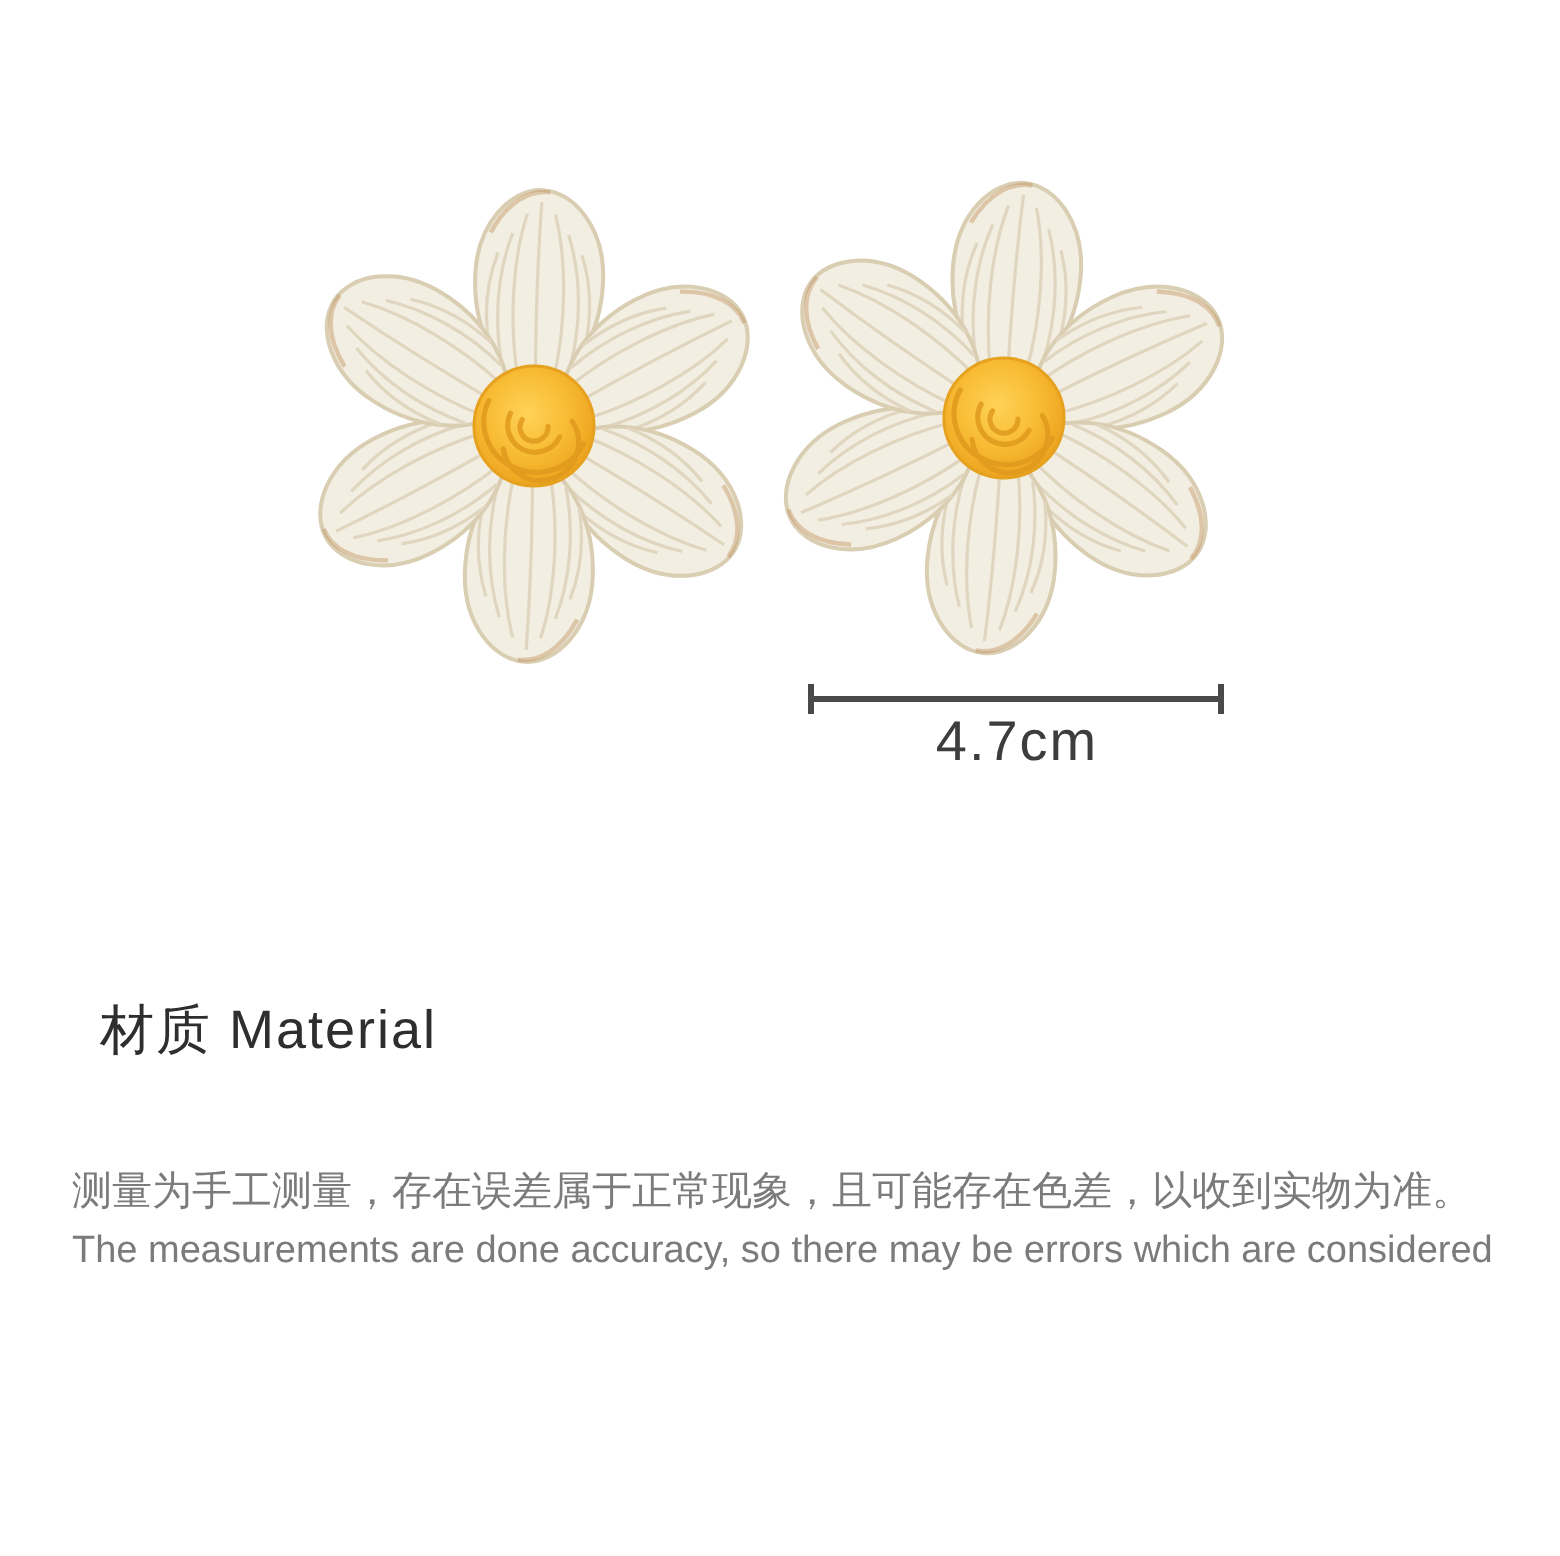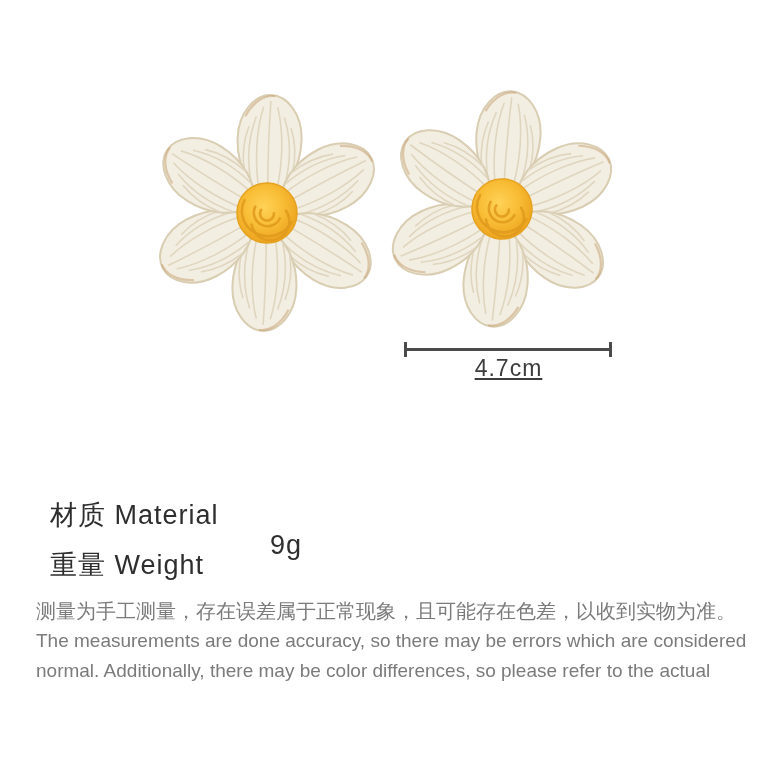--- a/index.html
+++ b/index.html
@@ -9,31 +9,31 @@
   }
   .photo { position:absolute; left:0; top:0; }
 
   
   .dim-line { position:absolute; left:406px; top:348px; width:205px; height:3px; background:#4a4a4a; }
   .dim-tick { position:absolute; width:3px; height:15px; top:342px; background:#4a4a4a; }
   .dim-tick-left  { left:404px; }
   .dim-tick-right { left:609px; }
   .dim-label {
     position:absolute; left:396px; top:355px; width:225px; text-align:center;
-    font-size:23px; color:#3d3d3d; letter-spacing:1px;text-decoration:underline;
+    font-size:28px; color:#3d3d3d; letter-spacing:1px;
   }
 
   
   .specs { position:absolute; left:50px; top:470px; color:#2e2e2e; font-size:27px; letter-spacing:1px; }
   .spec-row { display:flex; align-items:center; height:50px; white-space:nowrap; }
   .spec-label { width:220px; flex:0 0 220px;margin-top:40px; }
   .spec-value { }
 
   
-  .disclaimer { position:absolute; left:36px; top:581px; color:#7b7b7b;margin-top:15px; }
+  .disclaimer { position:absolute; left:36px; top:581px; color:#7b7b7b; }
   .disc-line { line-height:30px; white-space:nowrap; }
   .disc-zh { font-size:20px; }
   .disc-en { font-size:19px; }
 </style>
 </head>
 <body>
 
 <div class="canvas">
 
   <svg class="photo" width="780" height="400" viewBox="0 0 780 400">
@@ -88,25 +88,20 @@
     <div class="dim-line"></div>
     <div class="dim-tick dim-tick-left"></div>
     <div class="dim-tick dim-tick-right"></div>
     <div class="dim-label">4.7cm</div>
   </div>
 
   <div class="specs">
     <div class="spec-row">
       <span class="spec-label">材质 Material</span>
     </div>
-    <div class="spec-row">
-      <span class="spec-label">重量 Weight</span>
-      <span class="spec-value">9g</span>
-    </div>
   </div>
 
   <div class="disclaimer">
     <div class="disc-line disc-zh">测量为手工测量，存在误差属于正常现象，且可能存在色差，以收到实物为准。</div>
     <div class="disc-line disc-en">The measurements are done accuracy, so there may be errors which are considered</div>
-    <div class="disc-line disc-en">normal. Additionally, there may be color differences, so please refer to the actual</div>
   </div>
 
 </div>
 
 </body></html>

